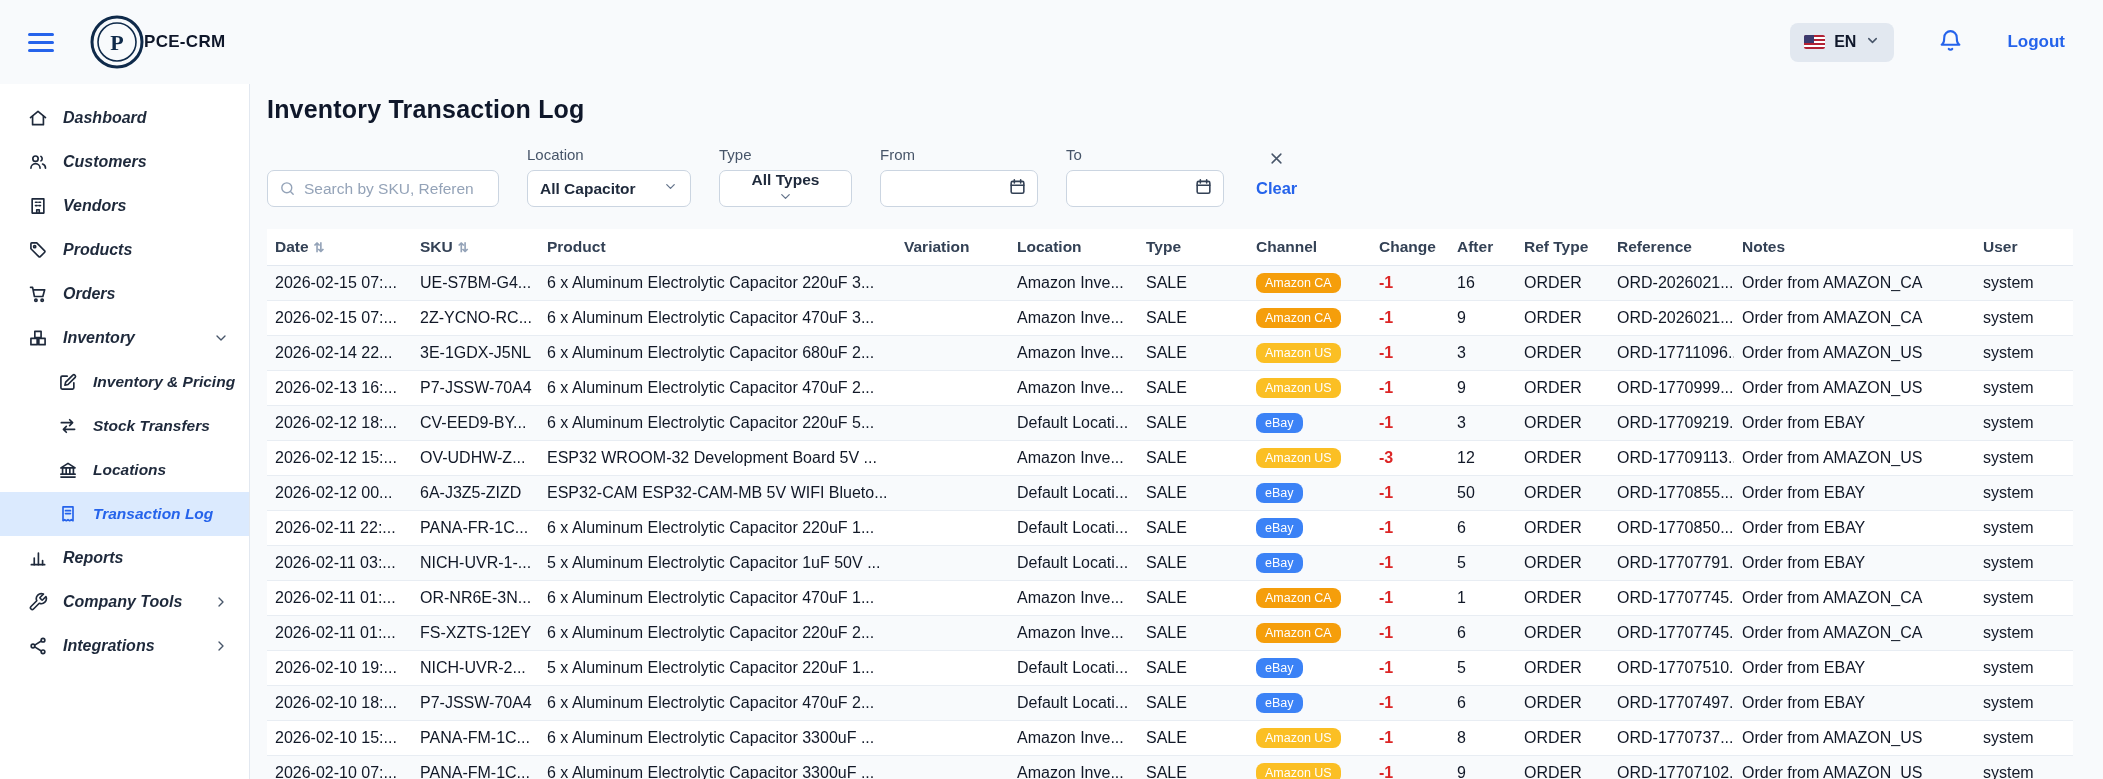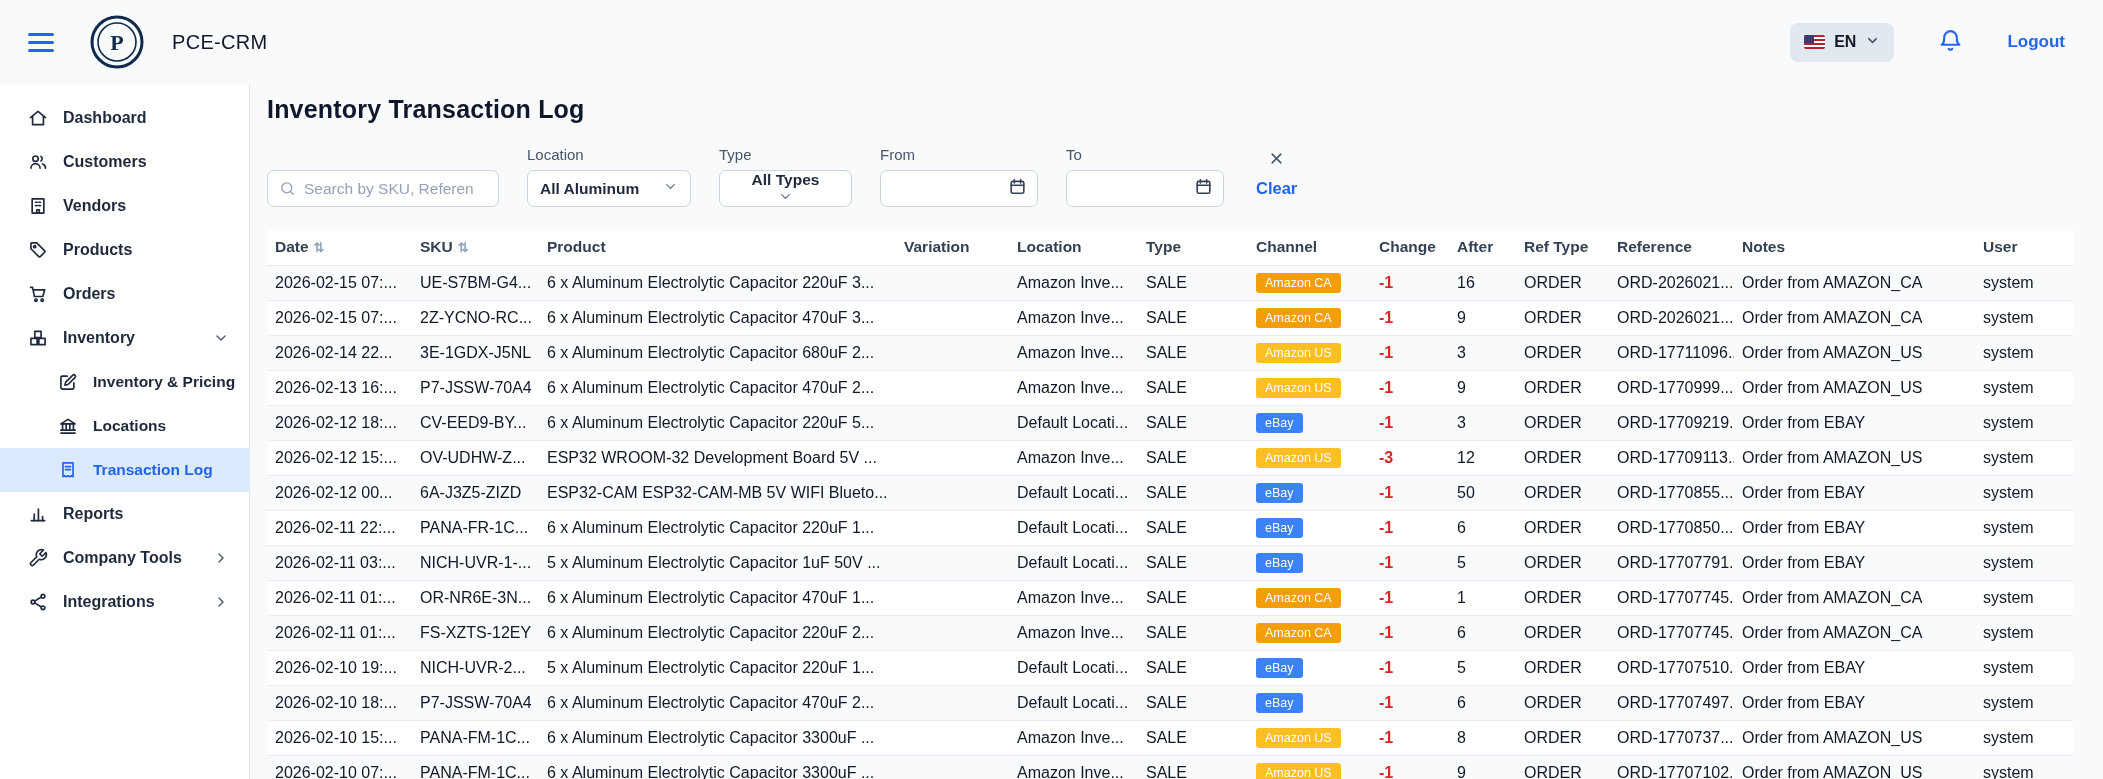--- a/index.html
+++ b/index.html
@@ -9,21 +9,21 @@
     background:#f8fafc; color:#0f172a;
   }
   
   .header {
     height:84px; display:flex; align-items:center;
     padding:0 38px 0 28px; background:#f8fafc;
   }
   .hamburger { width:26px; display:flex; flex-direction:column; gap:5px; cursor:pointer; background:none; border:none; }
   .hamburger span { height:3px; border-radius:2px; background:#2563eb; display:block; }
   .logo { width:54px; height:54px; margin-left:36px; flex:0 0 auto; }
-  .app-title { font-size:20px; font-weight:400; margin-left:28px; letter-spacing:.3px; }
+  .app-title { font-size:17px; font-weight:700; letter-spacing:.3px; }
   .header-spacer { flex:1; }
   .lang-select {
     display:flex; align-items:center; gap:9px; background:#e2e8f0;
     border:none; border-radius:8px; padding:10px 14px; cursor:pointer;
     font-family:inherit; font-size:16px; font-weight:700; color:#0f172a;
   }
   .flag { width:21px; height:14px; border-radius:2px; position:relative; overflow:hidden;
     background:repeating-linear-gradient(180deg,#b22234 0 2px,#ffffff 2px 4px); }
   .flag::after { content:""; position:absolute; left:0; top:0; width:10px; height:8px; background:#3c3b6e; }
   .lang-chevron svg { width:15px; height:15px; stroke:#475569; }
@@ -33,21 +33,21 @@
 
   
   .layout { display:flex; height:695px; }
   .sidebar {
     width:250px; flex:0 0 250px; background:#ffffff;
     border-right:1px solid #e2e8f0; padding-top:12px; overflow:hidden;
   }
   .side-item {
     display:flex; align-items:center; gap:15px;
     padding:12px 20px 12px 28px; font-size:16px; font-weight:600;
-    color:#1e293b; cursor:pointer; white-space:nowrap;
+    color:#1e293b; cursor:pointer; white-space:nowrap;font-style:italic;
   }
   .side-item.child { padding-left:58px; font-size:15.5px; }
   .side-item.active { background:#dbeafe; color:#2563eb; }
   .s-icon { width:20px; height:20px; flex:0 0 auto; display:inline-flex; }
   .s-icon svg { width:20px; height:20px; stroke:currentColor; fill:none; stroke-width:2; stroke-linecap:round; stroke-linejoin:round; }
   .s-chevron { margin-left:auto; display:inline-flex; }
   .s-chevron svg { width:16px; height:16px; stroke:#475569; fill:none; stroke-width:2; stroke-linecap:round; stroke-linejoin:round; }
 
   .main { flex:1; padding:0 30px 0 17px; overflow:hidden; }
   .page-title { font-size:25px; font-weight:700; margin-top:11px; letter-spacing:.2px; }
@@ -86,21 +86,21 @@
     padding:9px 8px; border-bottom:1px solid #e2e8f0; white-space:nowrap; overflow:hidden; background:#fff;
   }
   th .sort { color:#94a3b8; font-size:13px; margin-left:5px; }
   td {
     font-size:16px; padding:7px 8px; border-bottom:1px solid #e8edf3;
     white-space:nowrap; overflow:hidden; color:#111827;
   }
   tbody tr:nth-child(odd) { background:#f8fafc; }
   tbody tr:nth-child(even) { background:#ffffff; }
   td.neg { color:#dc2626; font-weight:700; }
-  .badge { display:inline-block; padding:3px 9px; border-radius:3px; color:#fff; font-size:12.5px; font-weight:500; }
+  .badge { display:inline-block; padding:3px 9px; border-radius:8px; color:#fff; font-size:12.5px; font-weight:500; }
 </style>
 </head>
 <body>
 
 <div class="header">
   <button class="hamburger">
     <span></span>
       <span></span>
       <span></span>
   </button>
@@ -204,20 +204,29 @@
           <svg viewBox="0 0 24 24">
             <path d="M11 5H5a1.5 1.5 0 0 0-1.5 1.5V19A1.5 1.5 0 0 0 5 20.5h12.5A1.5 1.5 0 0 0 19 19v-6"></path>
             <path d="M17.8 3.7a2 2 0 0 1 2.8 2.8L12 15l-3.7.9.9-3.7z"></path>
           </svg>
         </span>
         <span class="s-label">Inventory &amp; Pricing</span>
       </div>
       <div class="side-item child">
         <span class="s-icon">
           <svg viewBox="0 0 24 24">
+            <path d="M4 8h13M14 4.5 17.5 8 14 11.5"></path>
+            <path d="M20 16H7M10 12.5 6.5 16l3.5 3.5"></path>
+          </svg>
+        </span>
+        <span class="s-label">Stock Transfers</span>
+      </div>
+      <div class="side-item child">
+        <span class="s-icon">
+          <svg viewBox="0 0 24 24">
             <path d="M3.5 9.5 12 4l8.5 5.5z"></path>
             <path d="M5.5 9.5V17M9.8 9.5V17M14.2 9.5V17M18.5 9.5V17"></path>
             <path d="M3.5 20.5h17"></path>
             <path d="M3.5 17h17"></path>
           </svg>
         </span>
         <span class="s-label">Locations</span>
       </div>
       <div class="side-item child active">
         <span class="s-icon">
@@ -275,21 +284,21 @@
       <div class="search-box">
         <svg viewBox="0 0 24 24">
             <circle cx="11" cy="11" r="7"></circle>
             <path d="m20 20-3.5-3.5"></path>
           </svg>
         <input type="text" placeholder="Search by SKU, Referen" style="">
       </div>
       <div class="f-field">
         <label>Location</label>
         <div class="f-select w-loc">
-          <span>All Aluminum</span>
+          <span>All Capacitor</span>
           <span><svg viewBox="0 0 24 24">
                 <path d="m6 9 6 6 6-6"></path>
               </svg></span>
         </div>
       </div>
       <div class="f-field">
         <label>Type</label>
         <div class="f-select w-type">
           <span>All Types</span>
           <span><svg viewBox="0 0 24 24">

